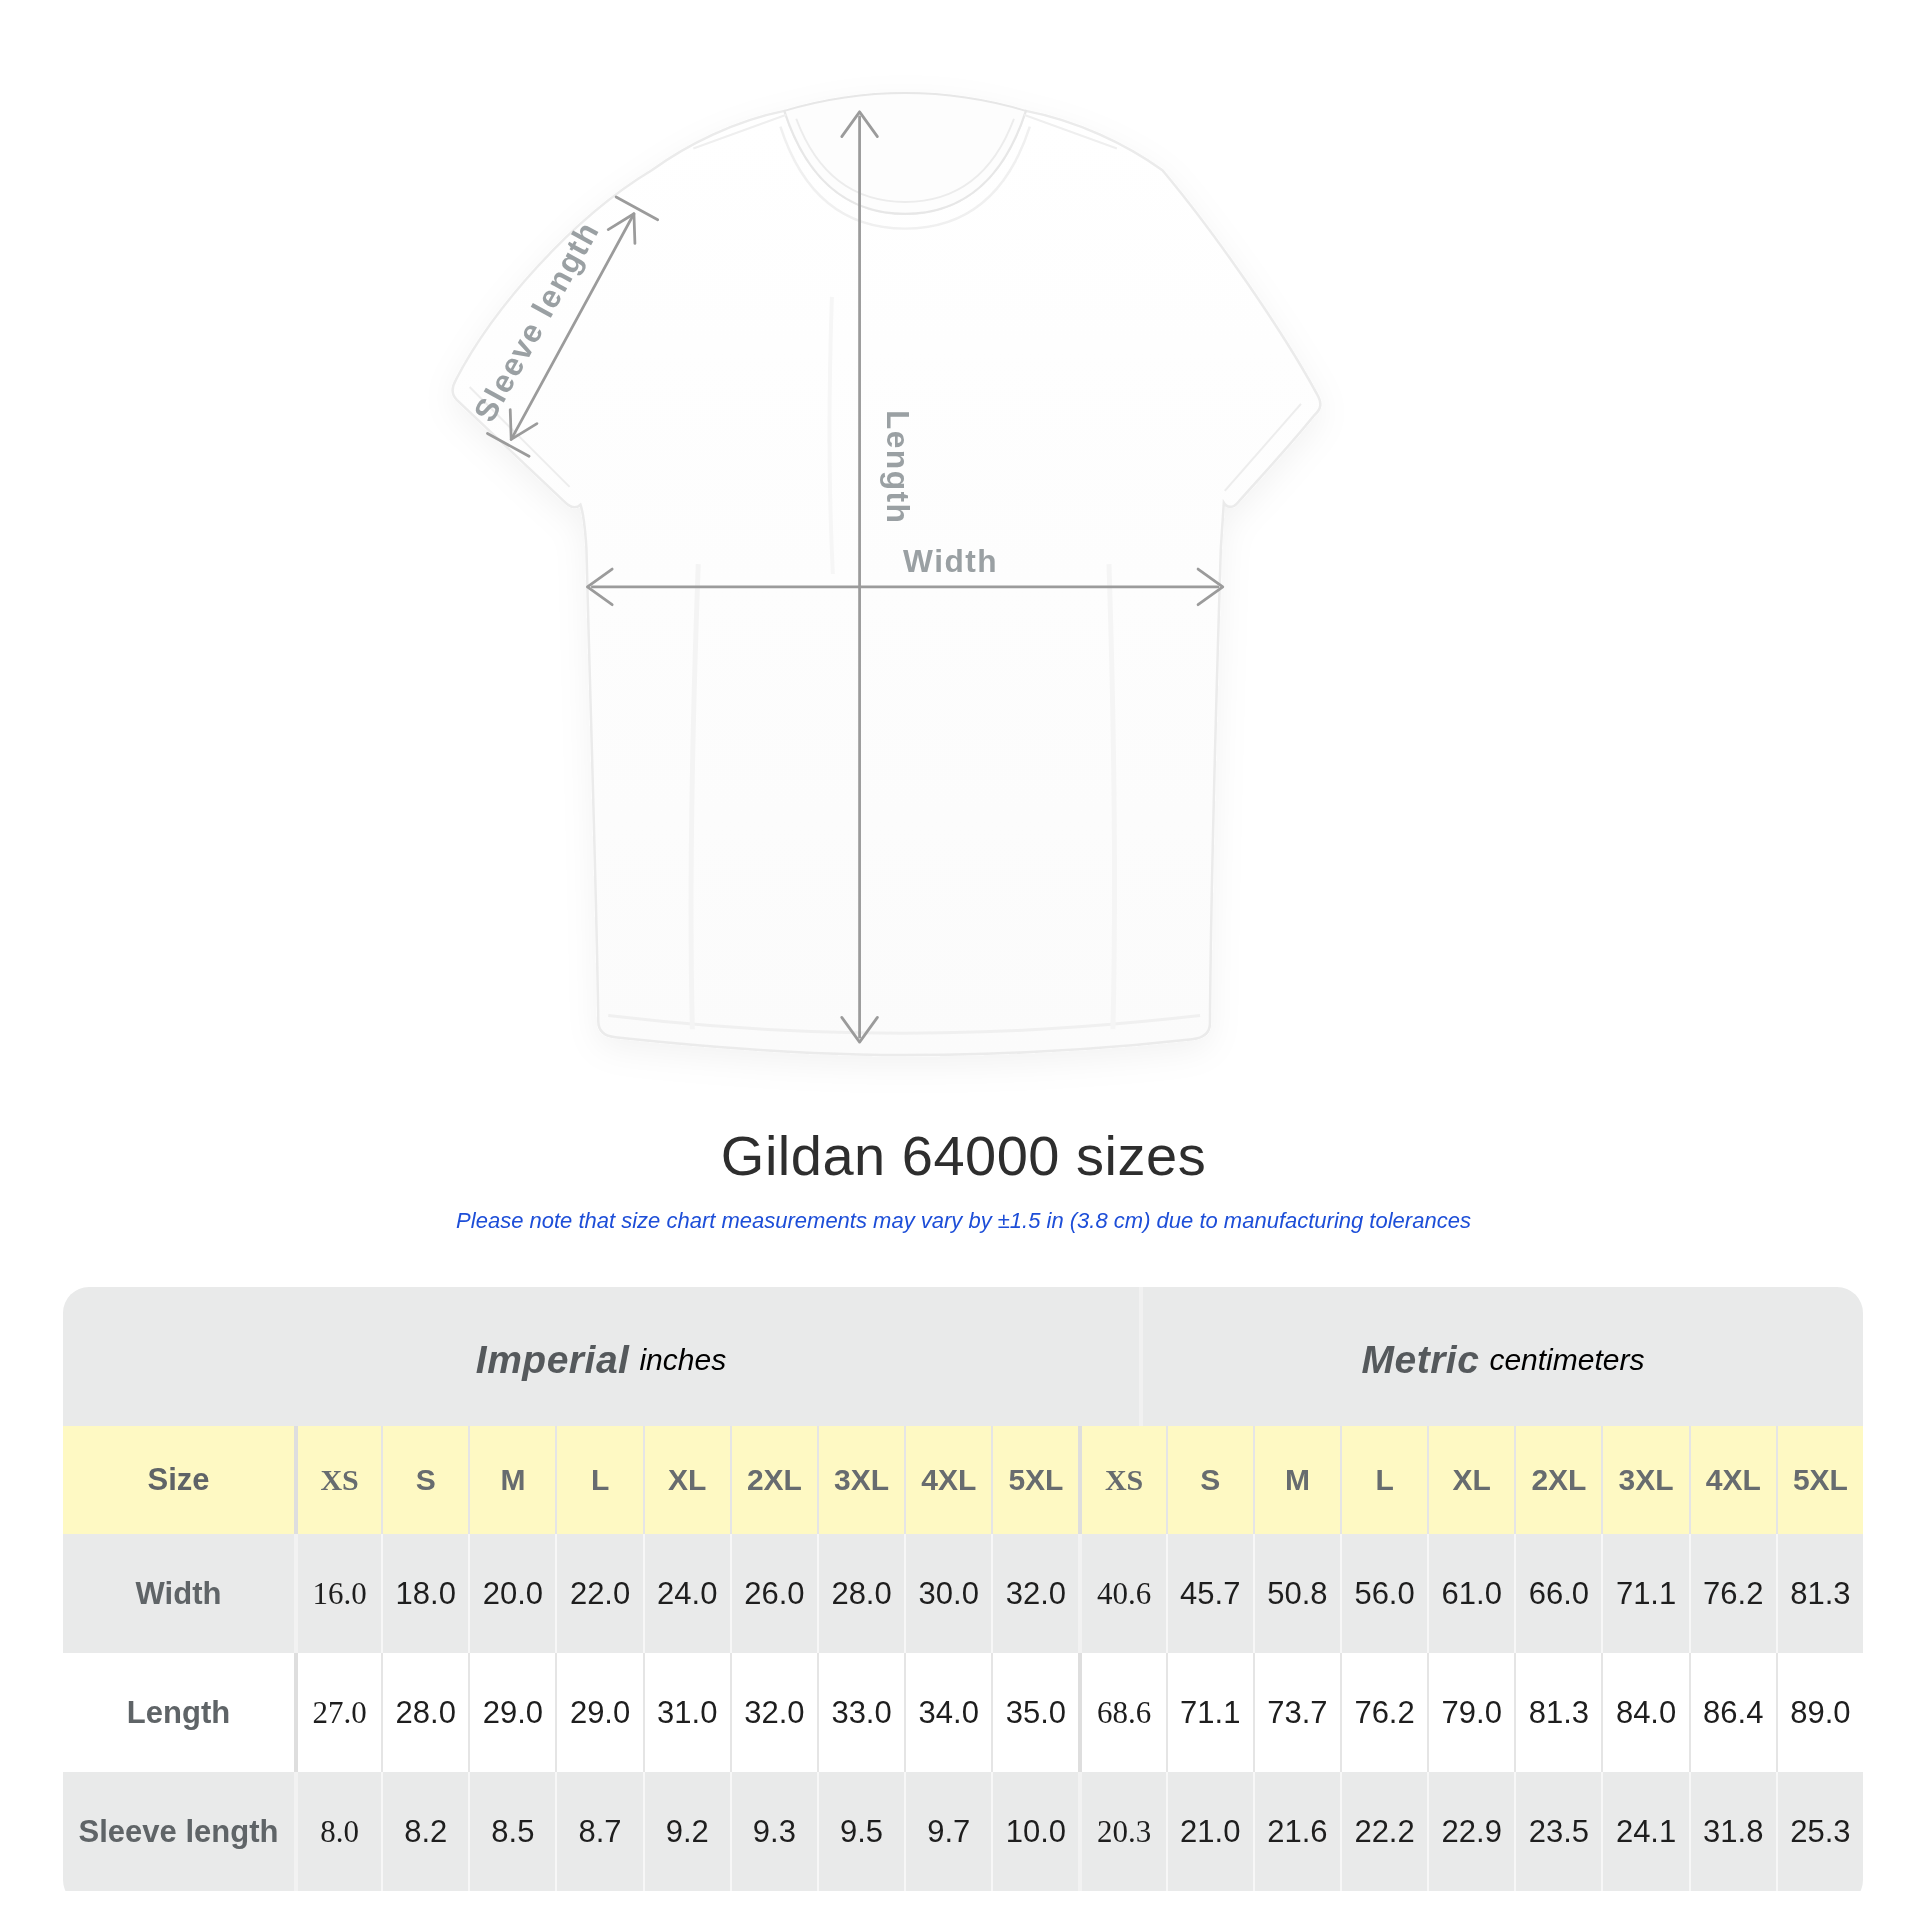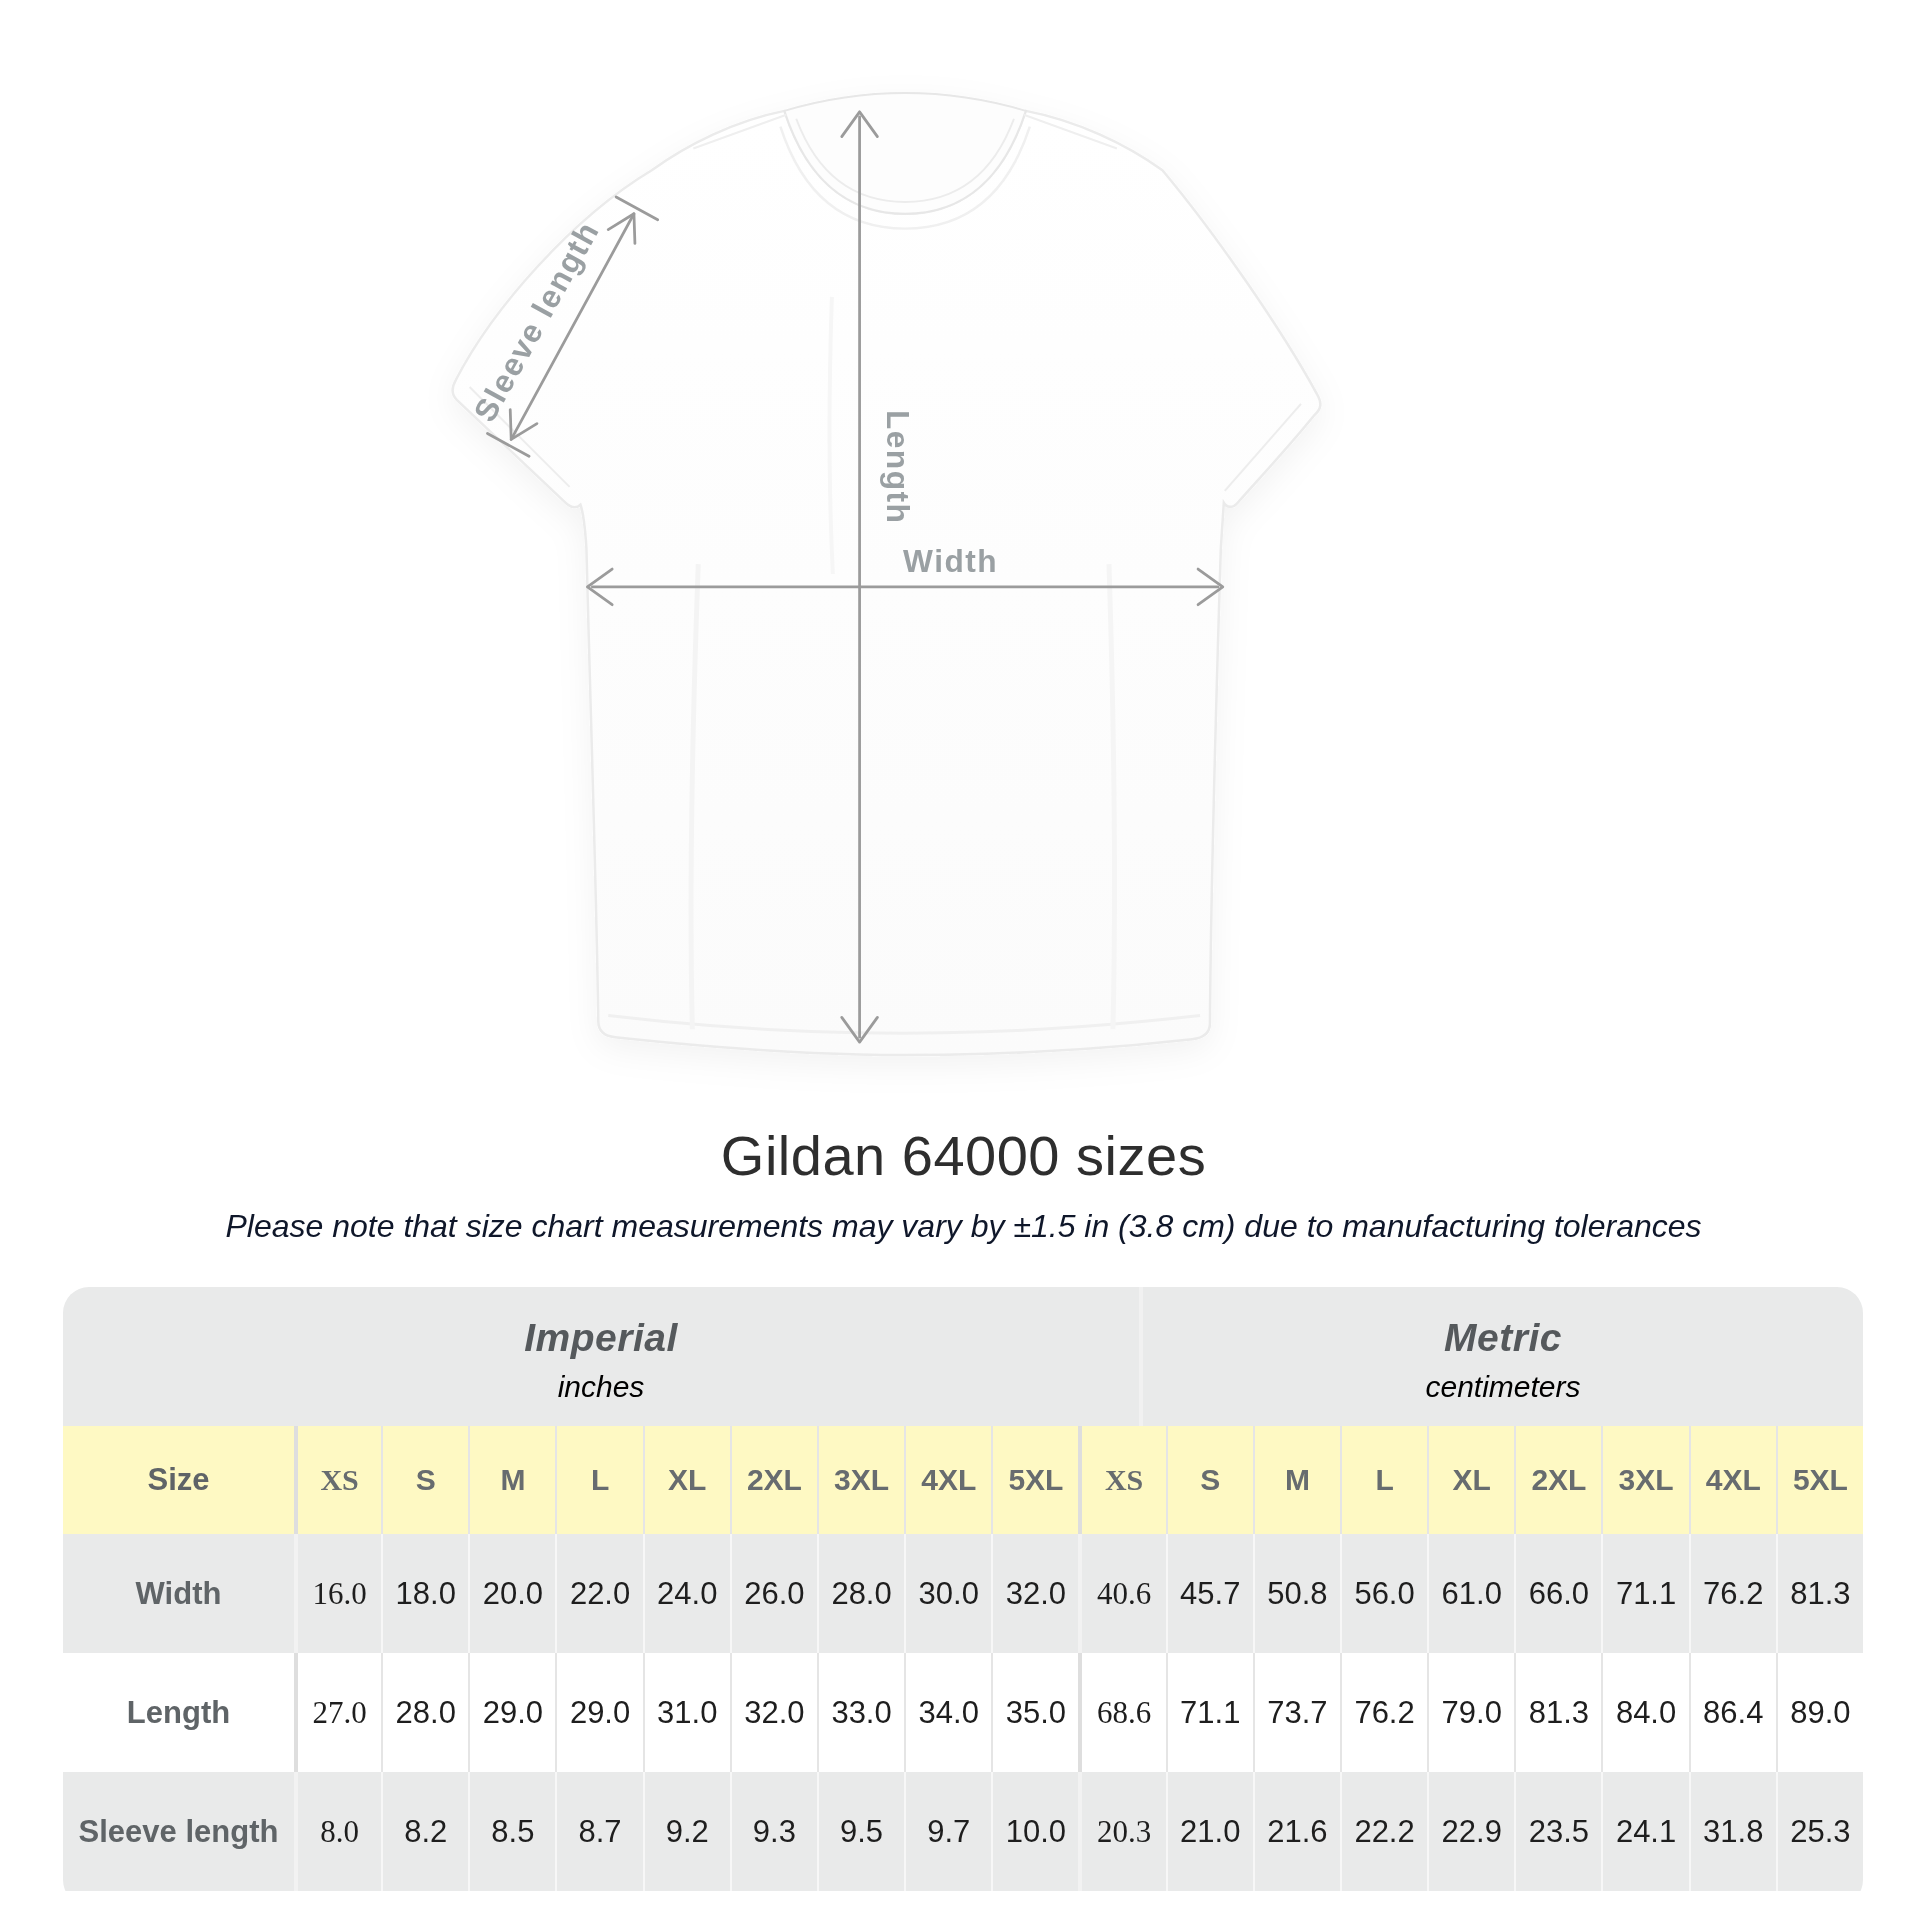--- a/index.html
+++ b/index.html
@@ -7,27 +7,27 @@
        -webkit-font-smoothing:antialiased;}
   .page{position:absolute;inset:0;overflow:hidden;}
 
   
   .shirt-svg{position:absolute;left:0;top:0;width:1927px;height:1247px;}
   .ann-text{font-weight:bold;font-size:32px;fill:#9aa0a3;letter-spacing:1.5px;}
 
   
   .title-block{position:absolute;top:1123px;left:0;width:100%;text-align:center;}
   .main-title{margin:0;font-size:56px;font-weight:normal;color:#2e2e2e;letter-spacing:0.5px;}
-  .sub-note{margin:20px 0 0 0;font-size:32px;font-style:italic;color:#0f172a;}
+  .sub-note{margin:20px 0 0 0;font-size:22px;font-style:italic;color:#1d4ed8;}
 
   
   .size-table{position:absolute;left:63px;top:1287px;width:1800px;height:619px;
               border-radius:26px;overflow:hidden;background:#ffffff;}
   .unit-row{display:grid;grid-template-columns:1076px 1fr;height:139px;background:#e9eaea;}
-  .unit-cell{display:flex;flex-direction:column;align-items:center;justify-content:center;gap:10px;padding-top:6px;}
+  .unit-cell{display:flex;flex-direction:row;align-items:center;justify-content:center;gap:10px;padding-top:6px;}
   .unit-cell.metric{border-left:4px solid #f1f1f1;}
   .unit-name{font-size:39px;font-weight:bold;font-style:italic;color:#55595c;letter-spacing:0.5px;}
   .unit-sub{font-size:30px;font-style:italic;color:#000000;}
 
   .grid-row{display:grid;grid-template-columns:231px repeat(18,1fr);}
   .grid-row>div{display:flex;align-items:center;justify-content:center;}
   .row-size{height:108px;background:#fef9c3;--sep:#e5e5e5;--gsep:#dedede;}
   .row-w{height:119px;background:#e9eaea;--sep:#f7f7f7;--gsep:#f2f2f2;}
   .row-l{height:119px;background:#ffffff;--sep:#e5e5e5;--gsep:#dedede;}
   .row-s{height:119px;background:#e9eaea;--sep:#f7f7f7;--gsep:#f2f2f2;}

